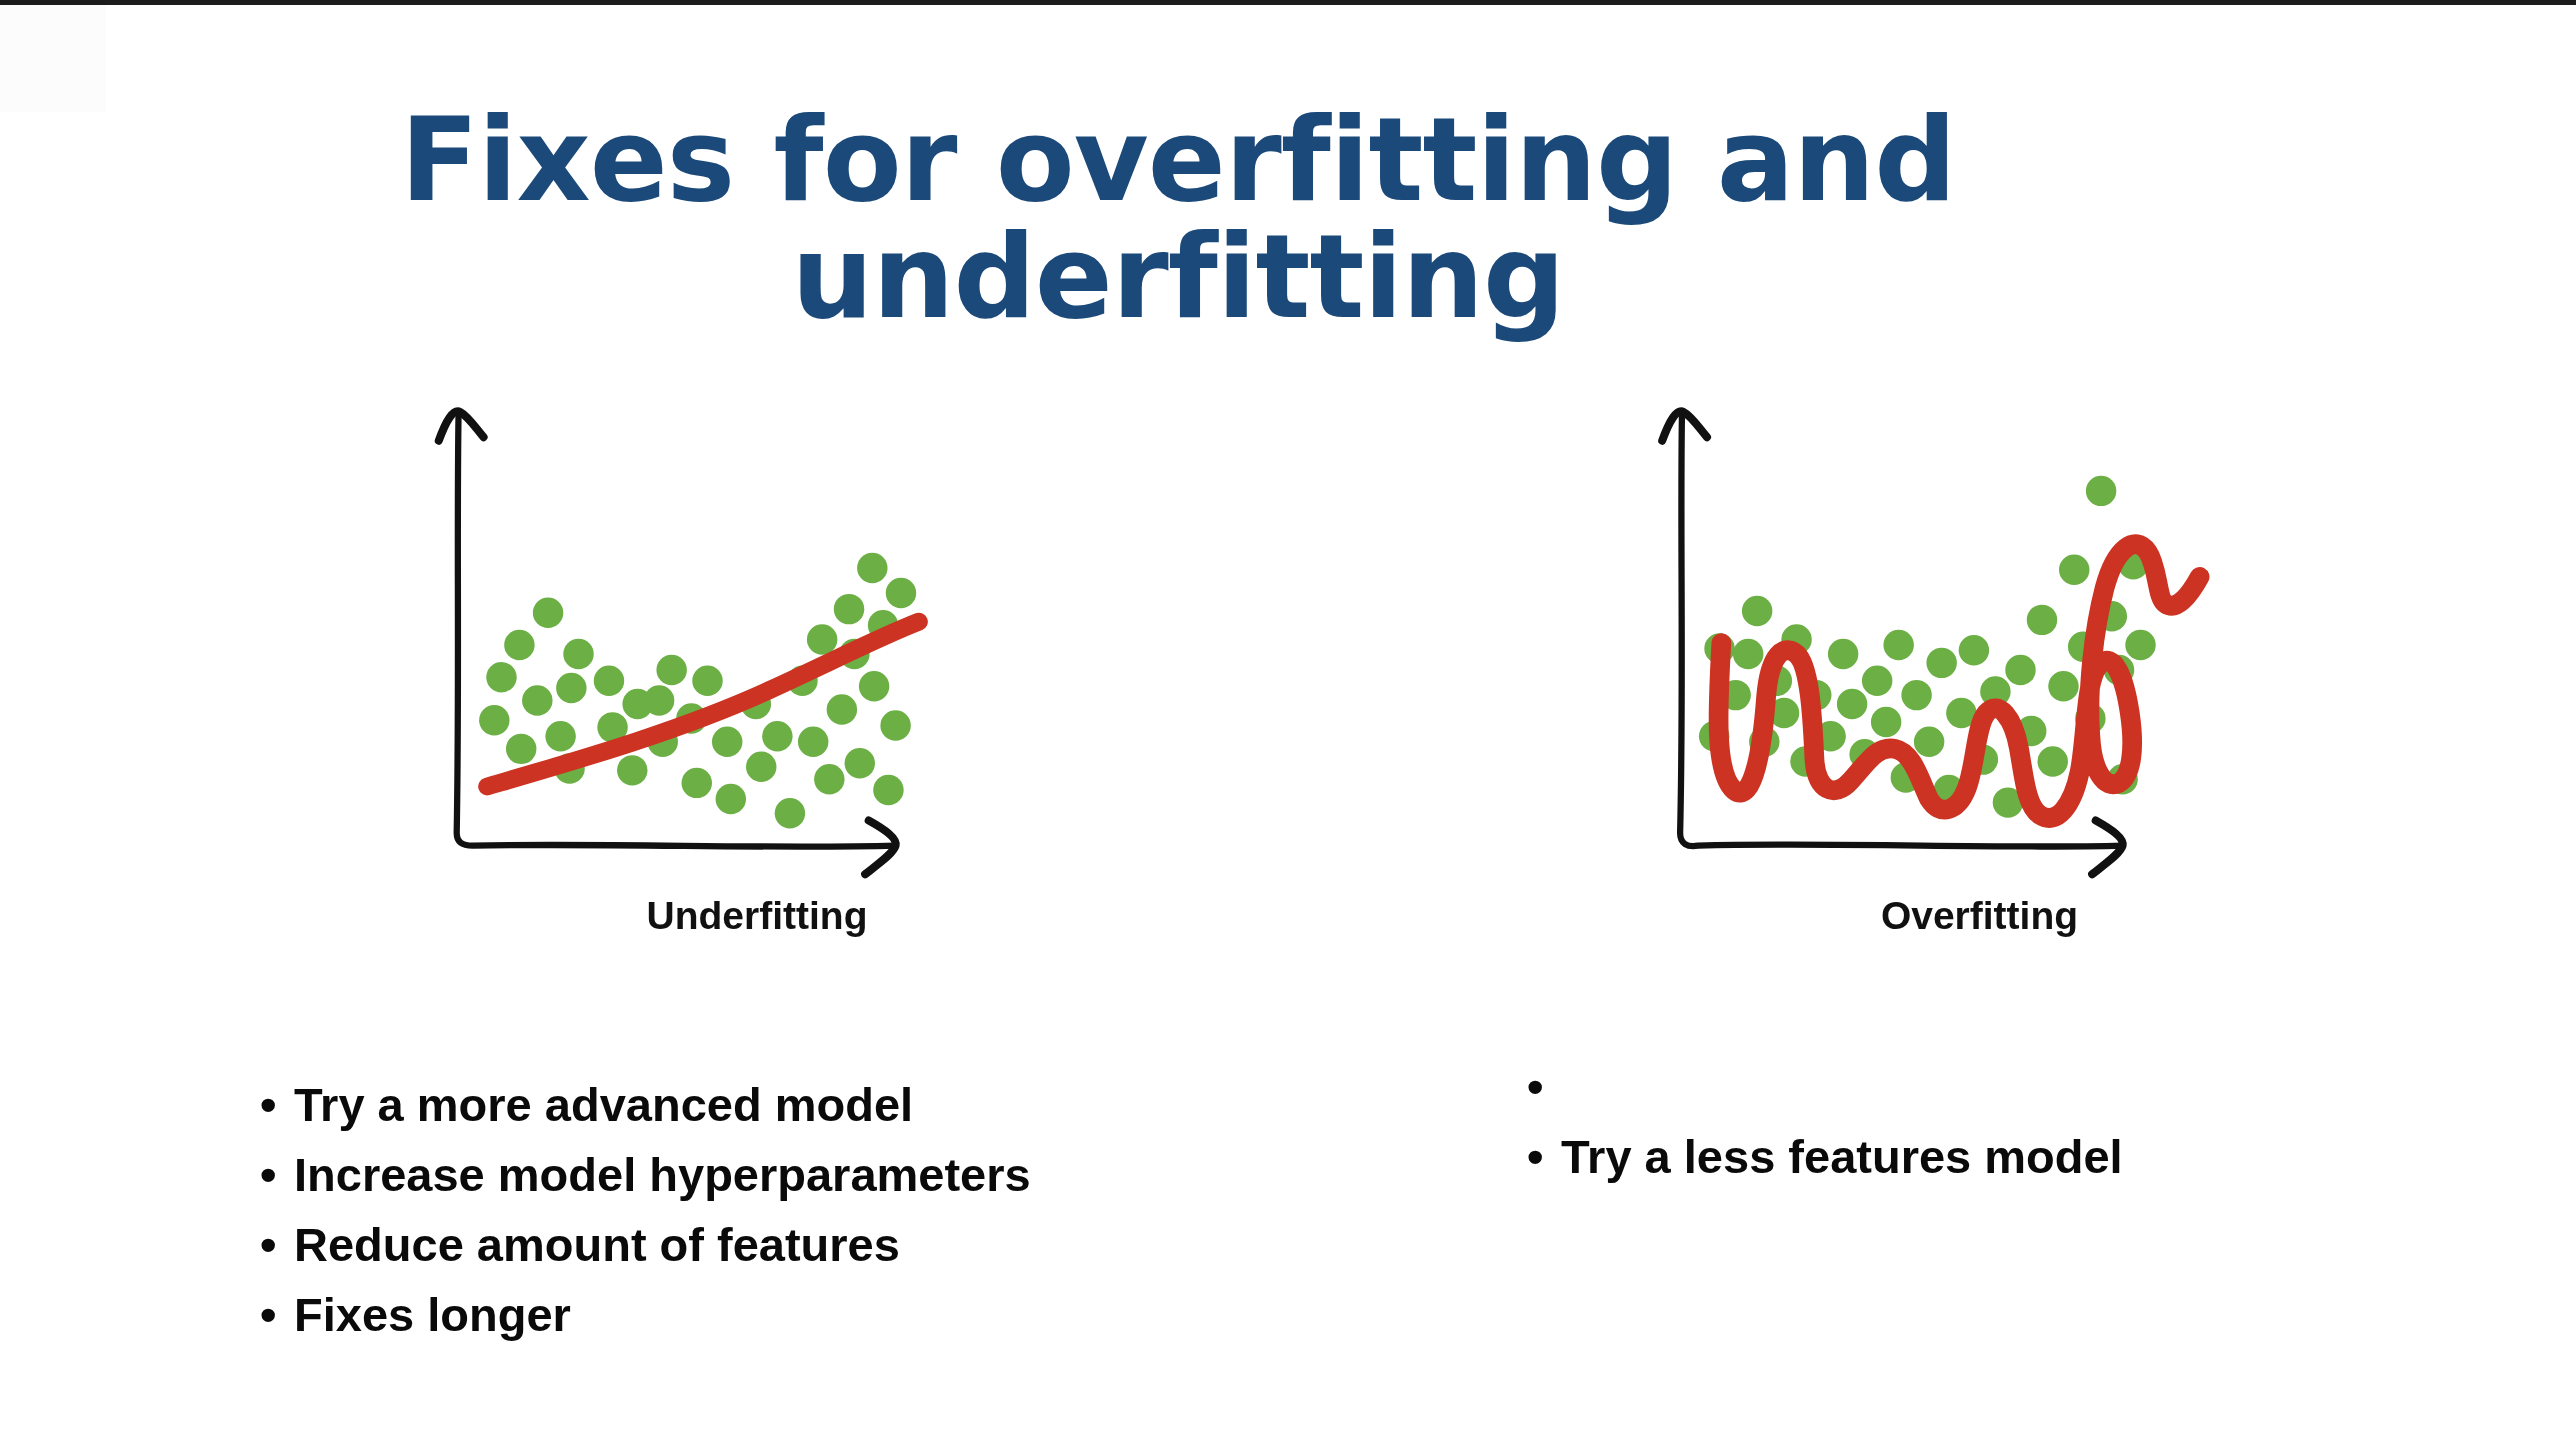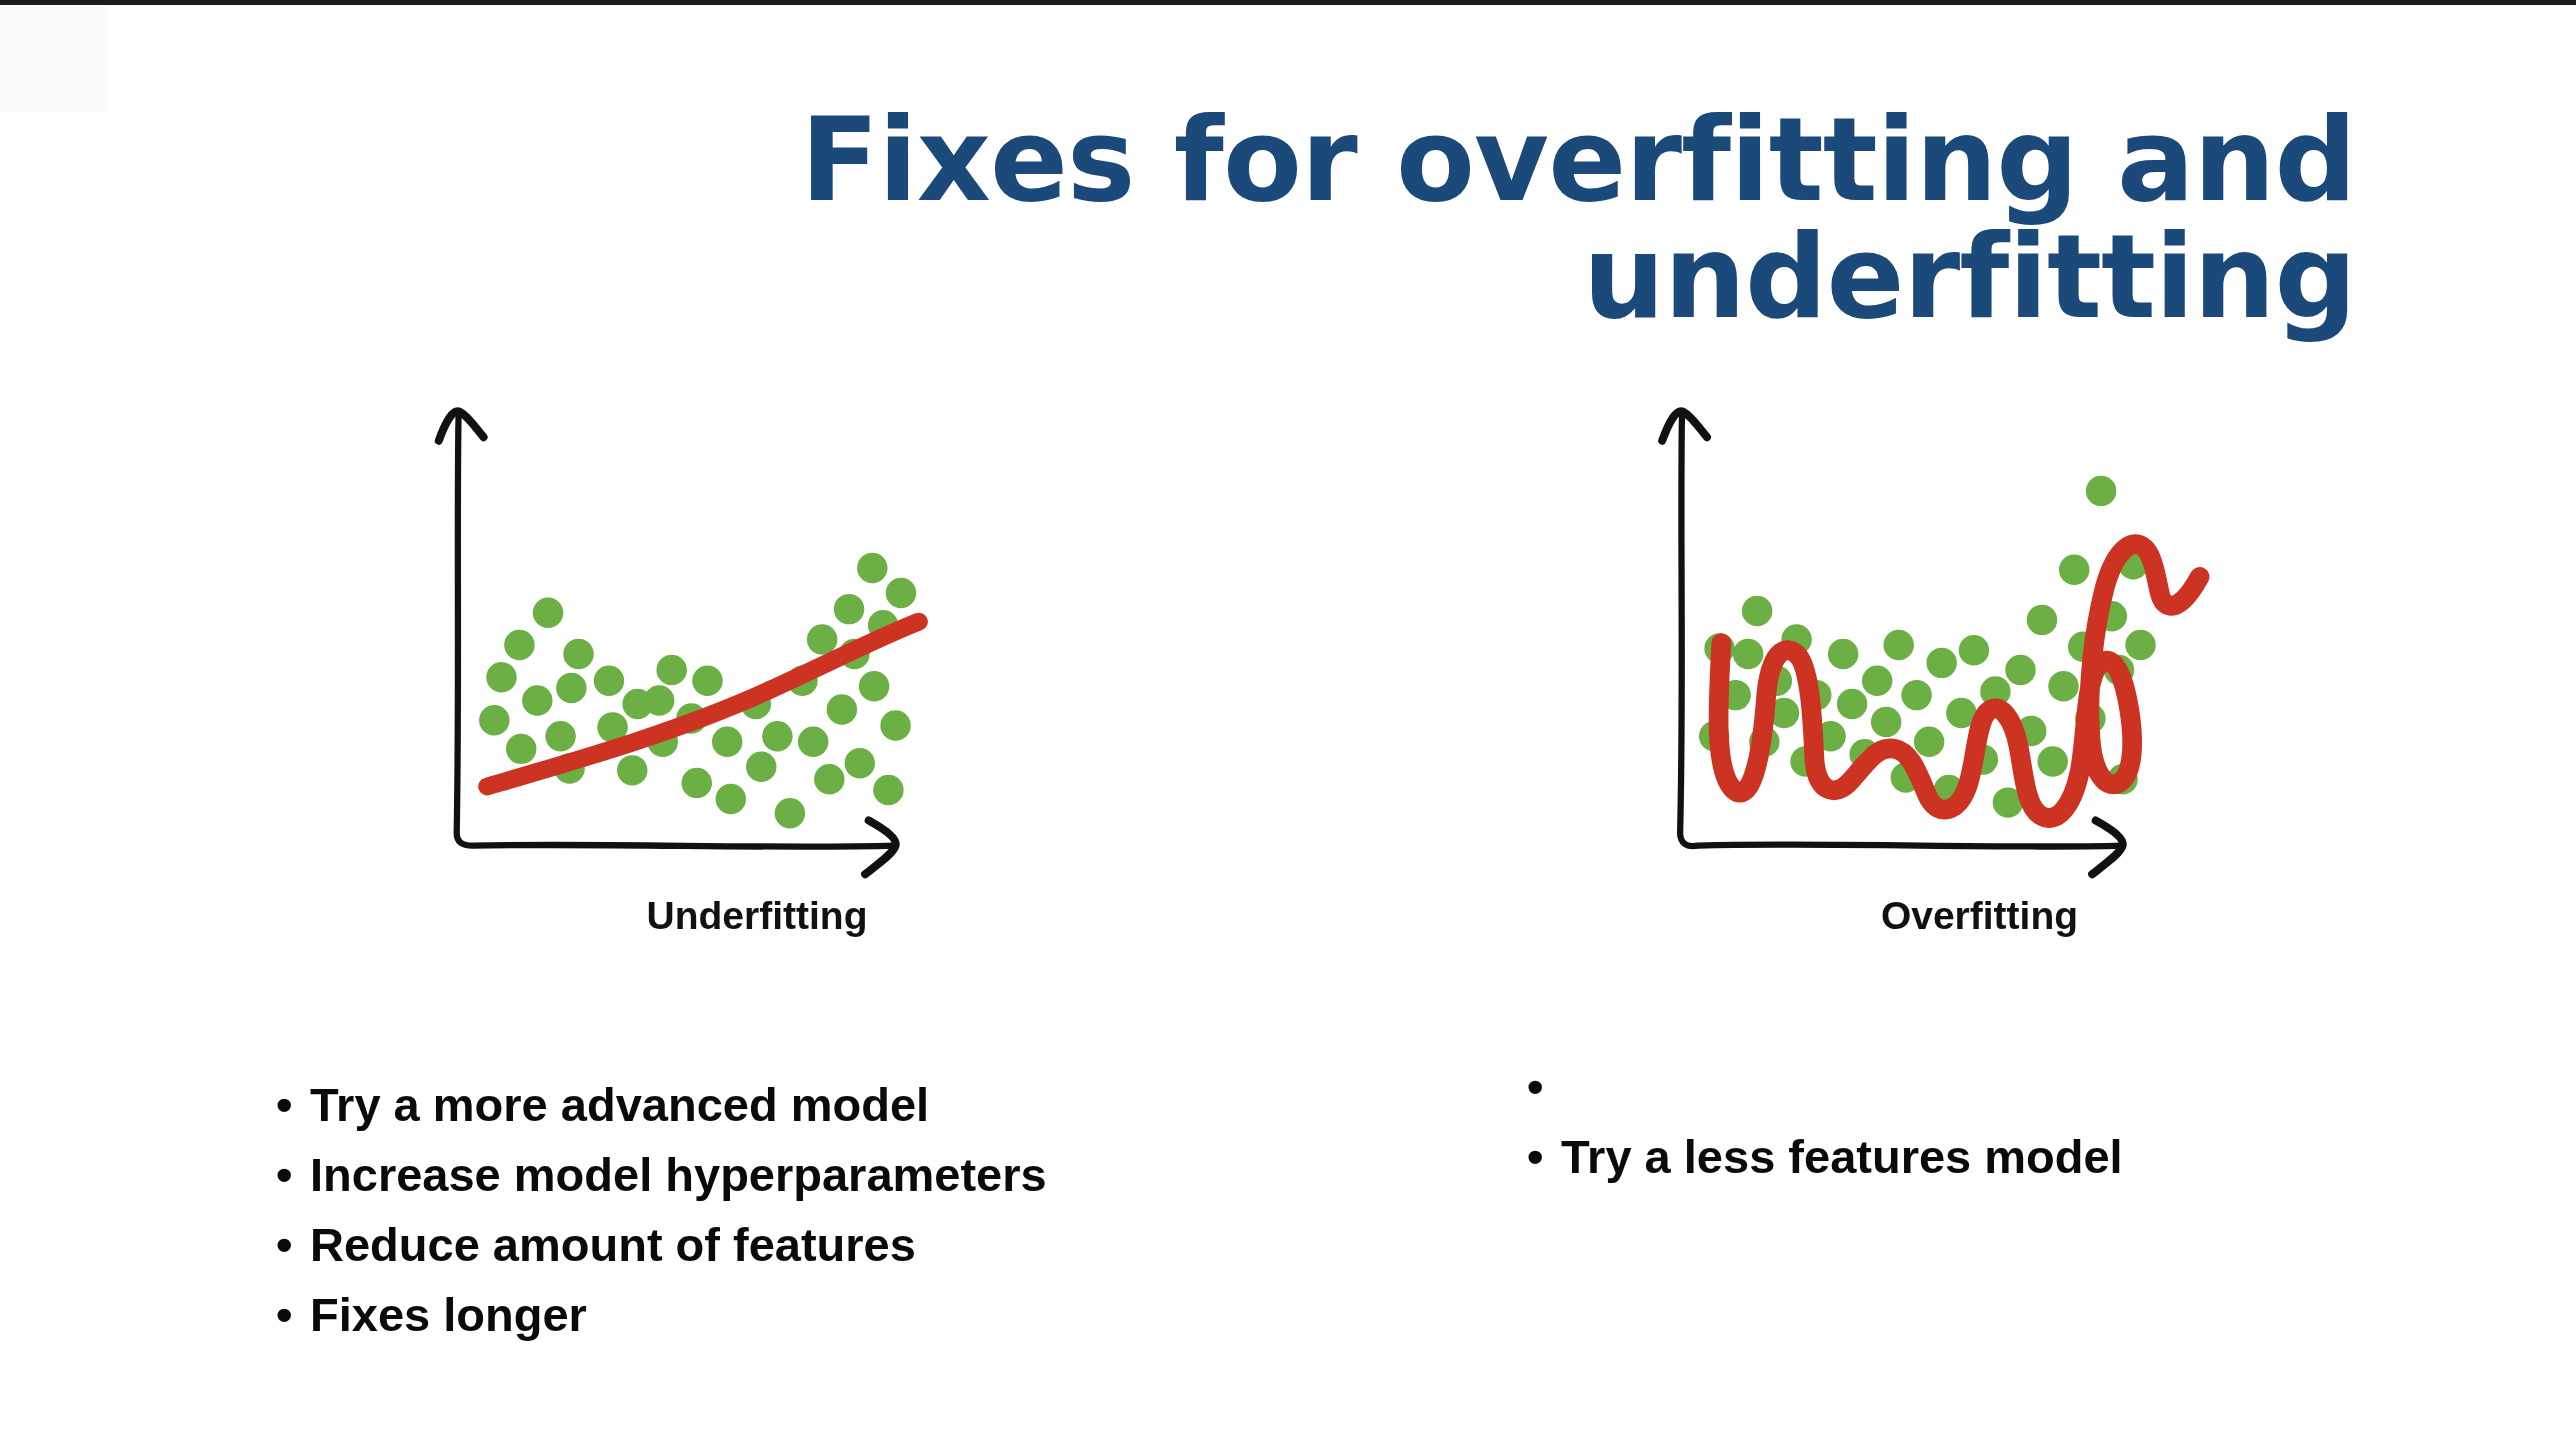--- a/index.html
+++ b/index.html
@@ -33,21 +33,21 @@
     height: 107px;
     background: #fcfcfd;
   }
 
   
   #title {
     position: absolute;
     top: 25px;
     left: 0;
     width: 2356px;
-    text-align: right;
+    text-align: center;
     color: #1b4a7a;
     font-family: "DejaVu Sans", sans-serif;
     font-weight: bold;
     font-size: 115px;
     line-height: 1.02;
     letter-spacing: -0.9px;
   }
   #title .line2 { display: block; }
 
   
@@ -82,21 +82,21 @@
   .bullets {
     position: absolute;
     list-style: none;
     margin: 0;
     padding: 0;
     font-family: "Liberation Sans", sans-serif;
     font-weight: bold;
     color: #0a0a0a;
   }
   #bullets-underfitting {
-    left: 276px;
+    left: 260px;
     top: 1070px;
     font-size: 47px;
     line-height: 70px;
   }
   #bullets-overfitting {
     left: 1527px;
     top: 1052px;
     font-size: 47px;
     line-height: 70px;
   }

